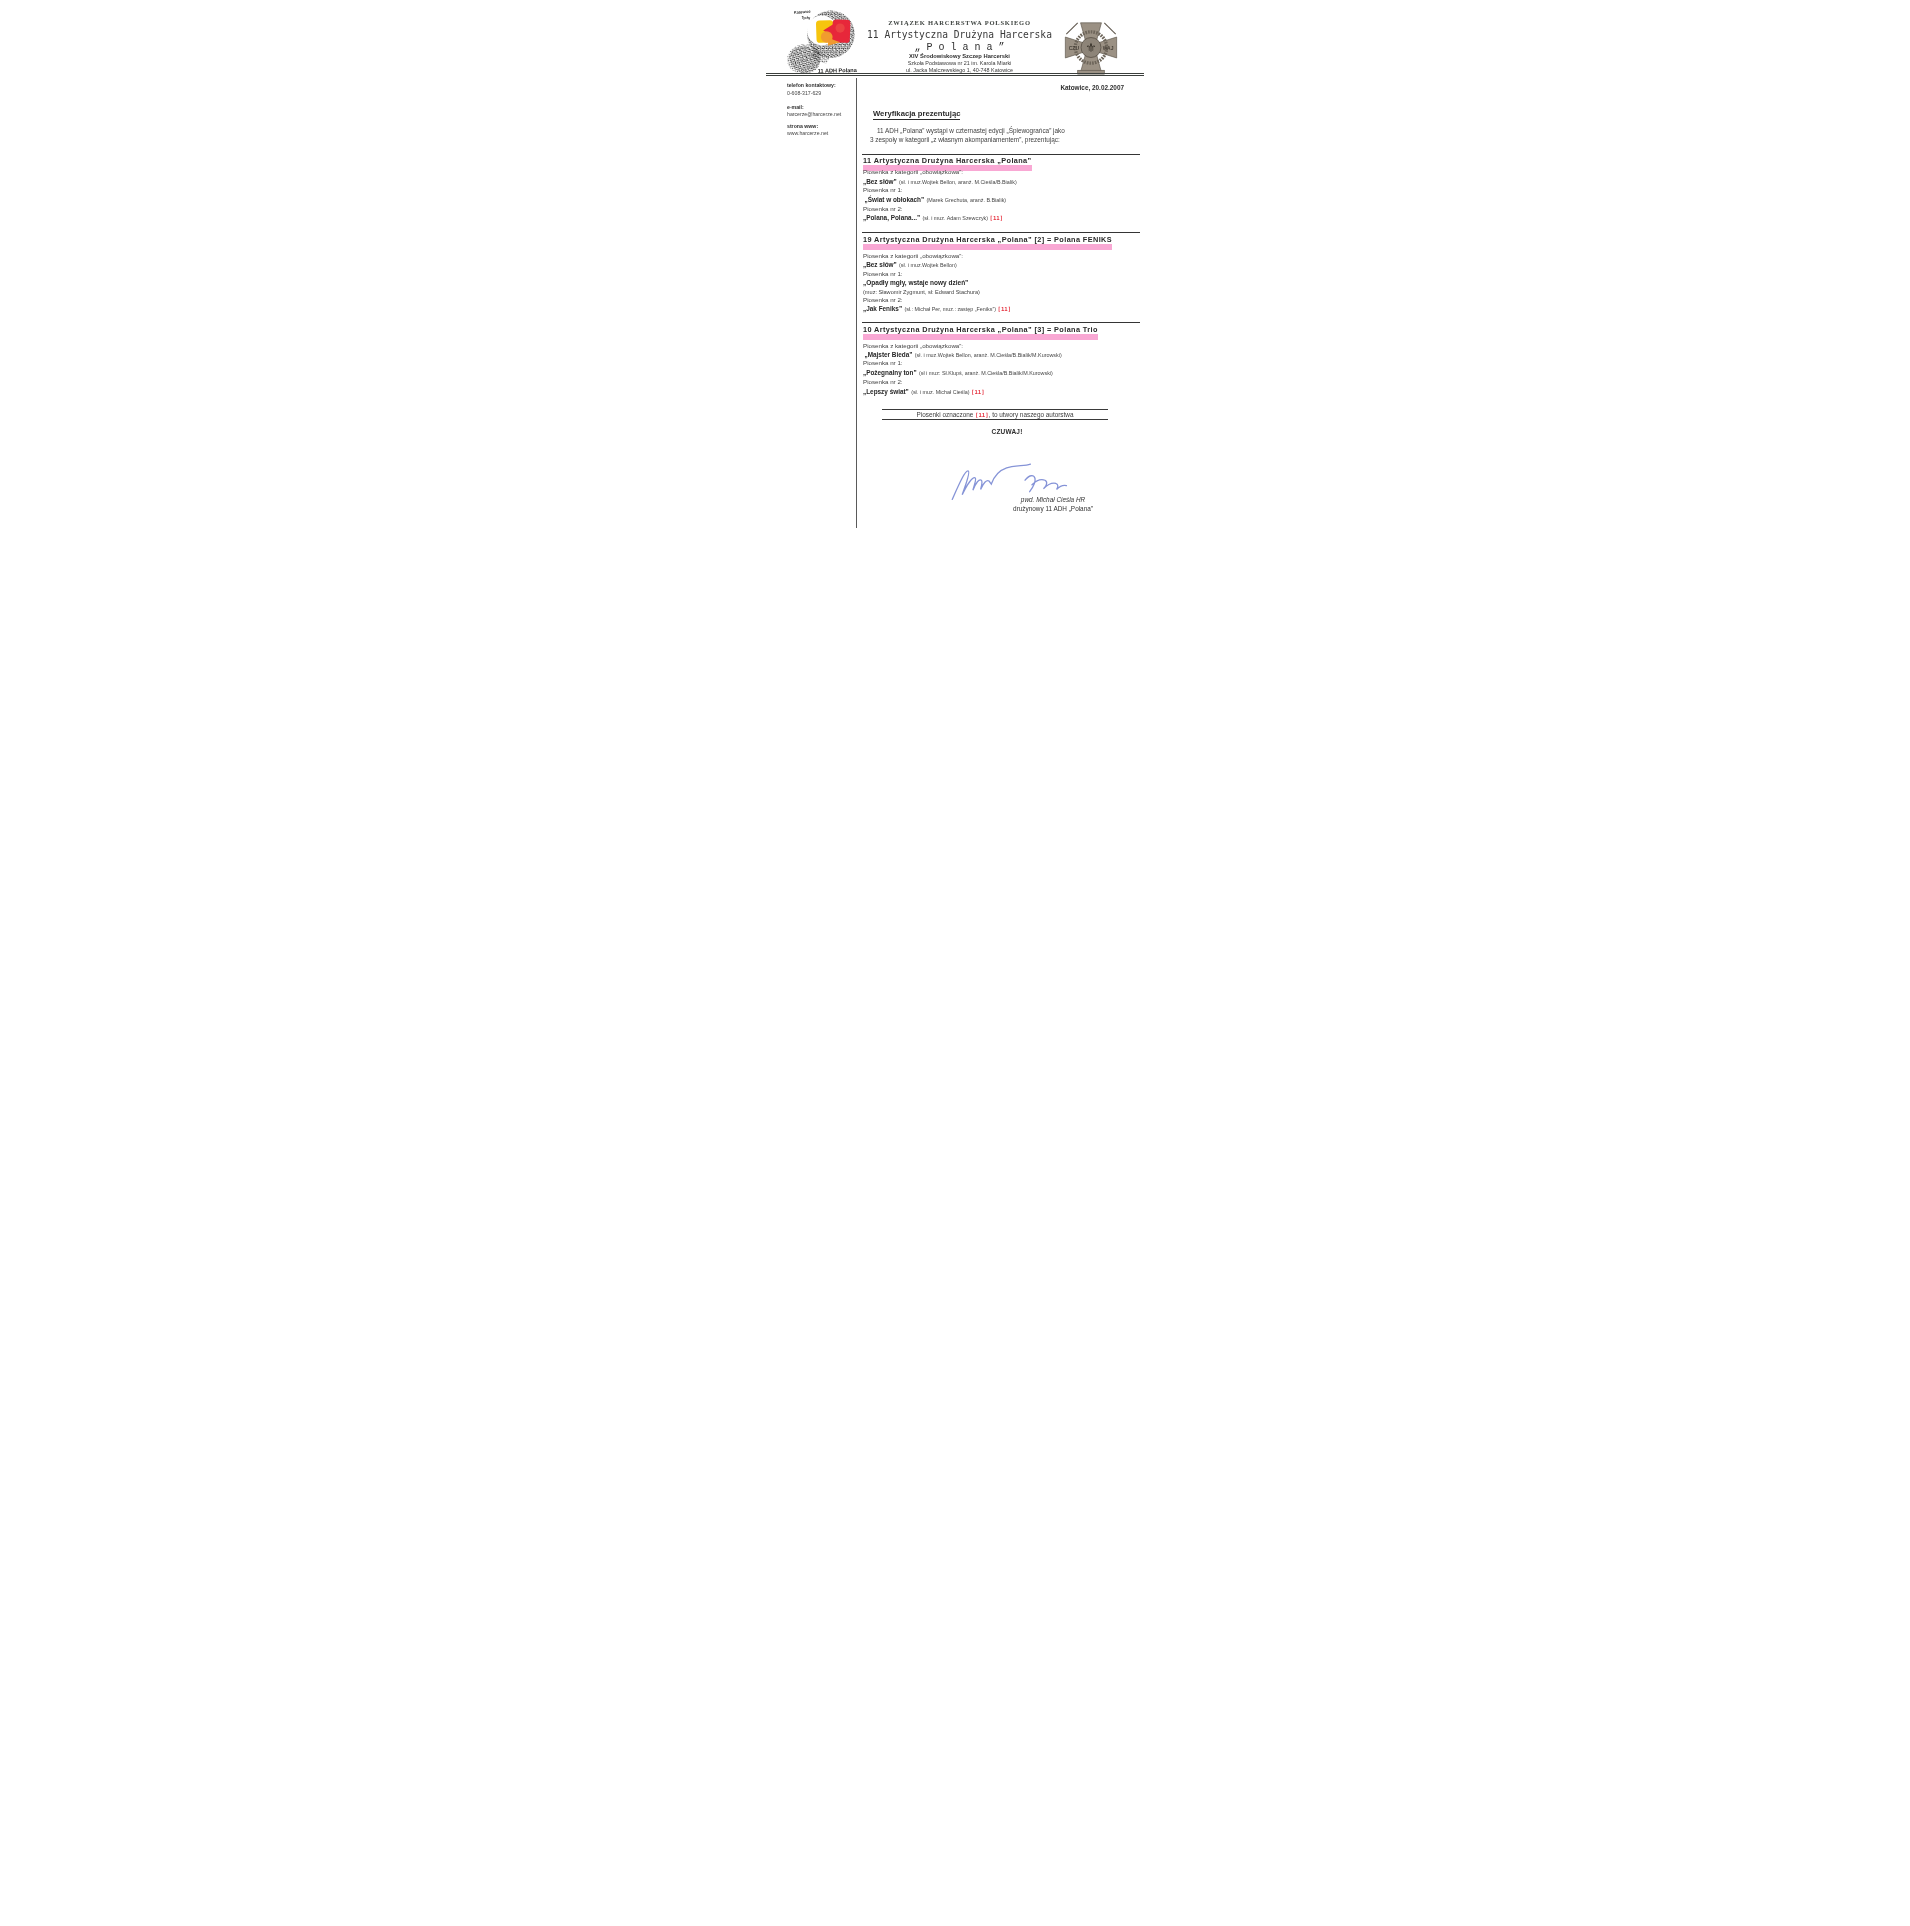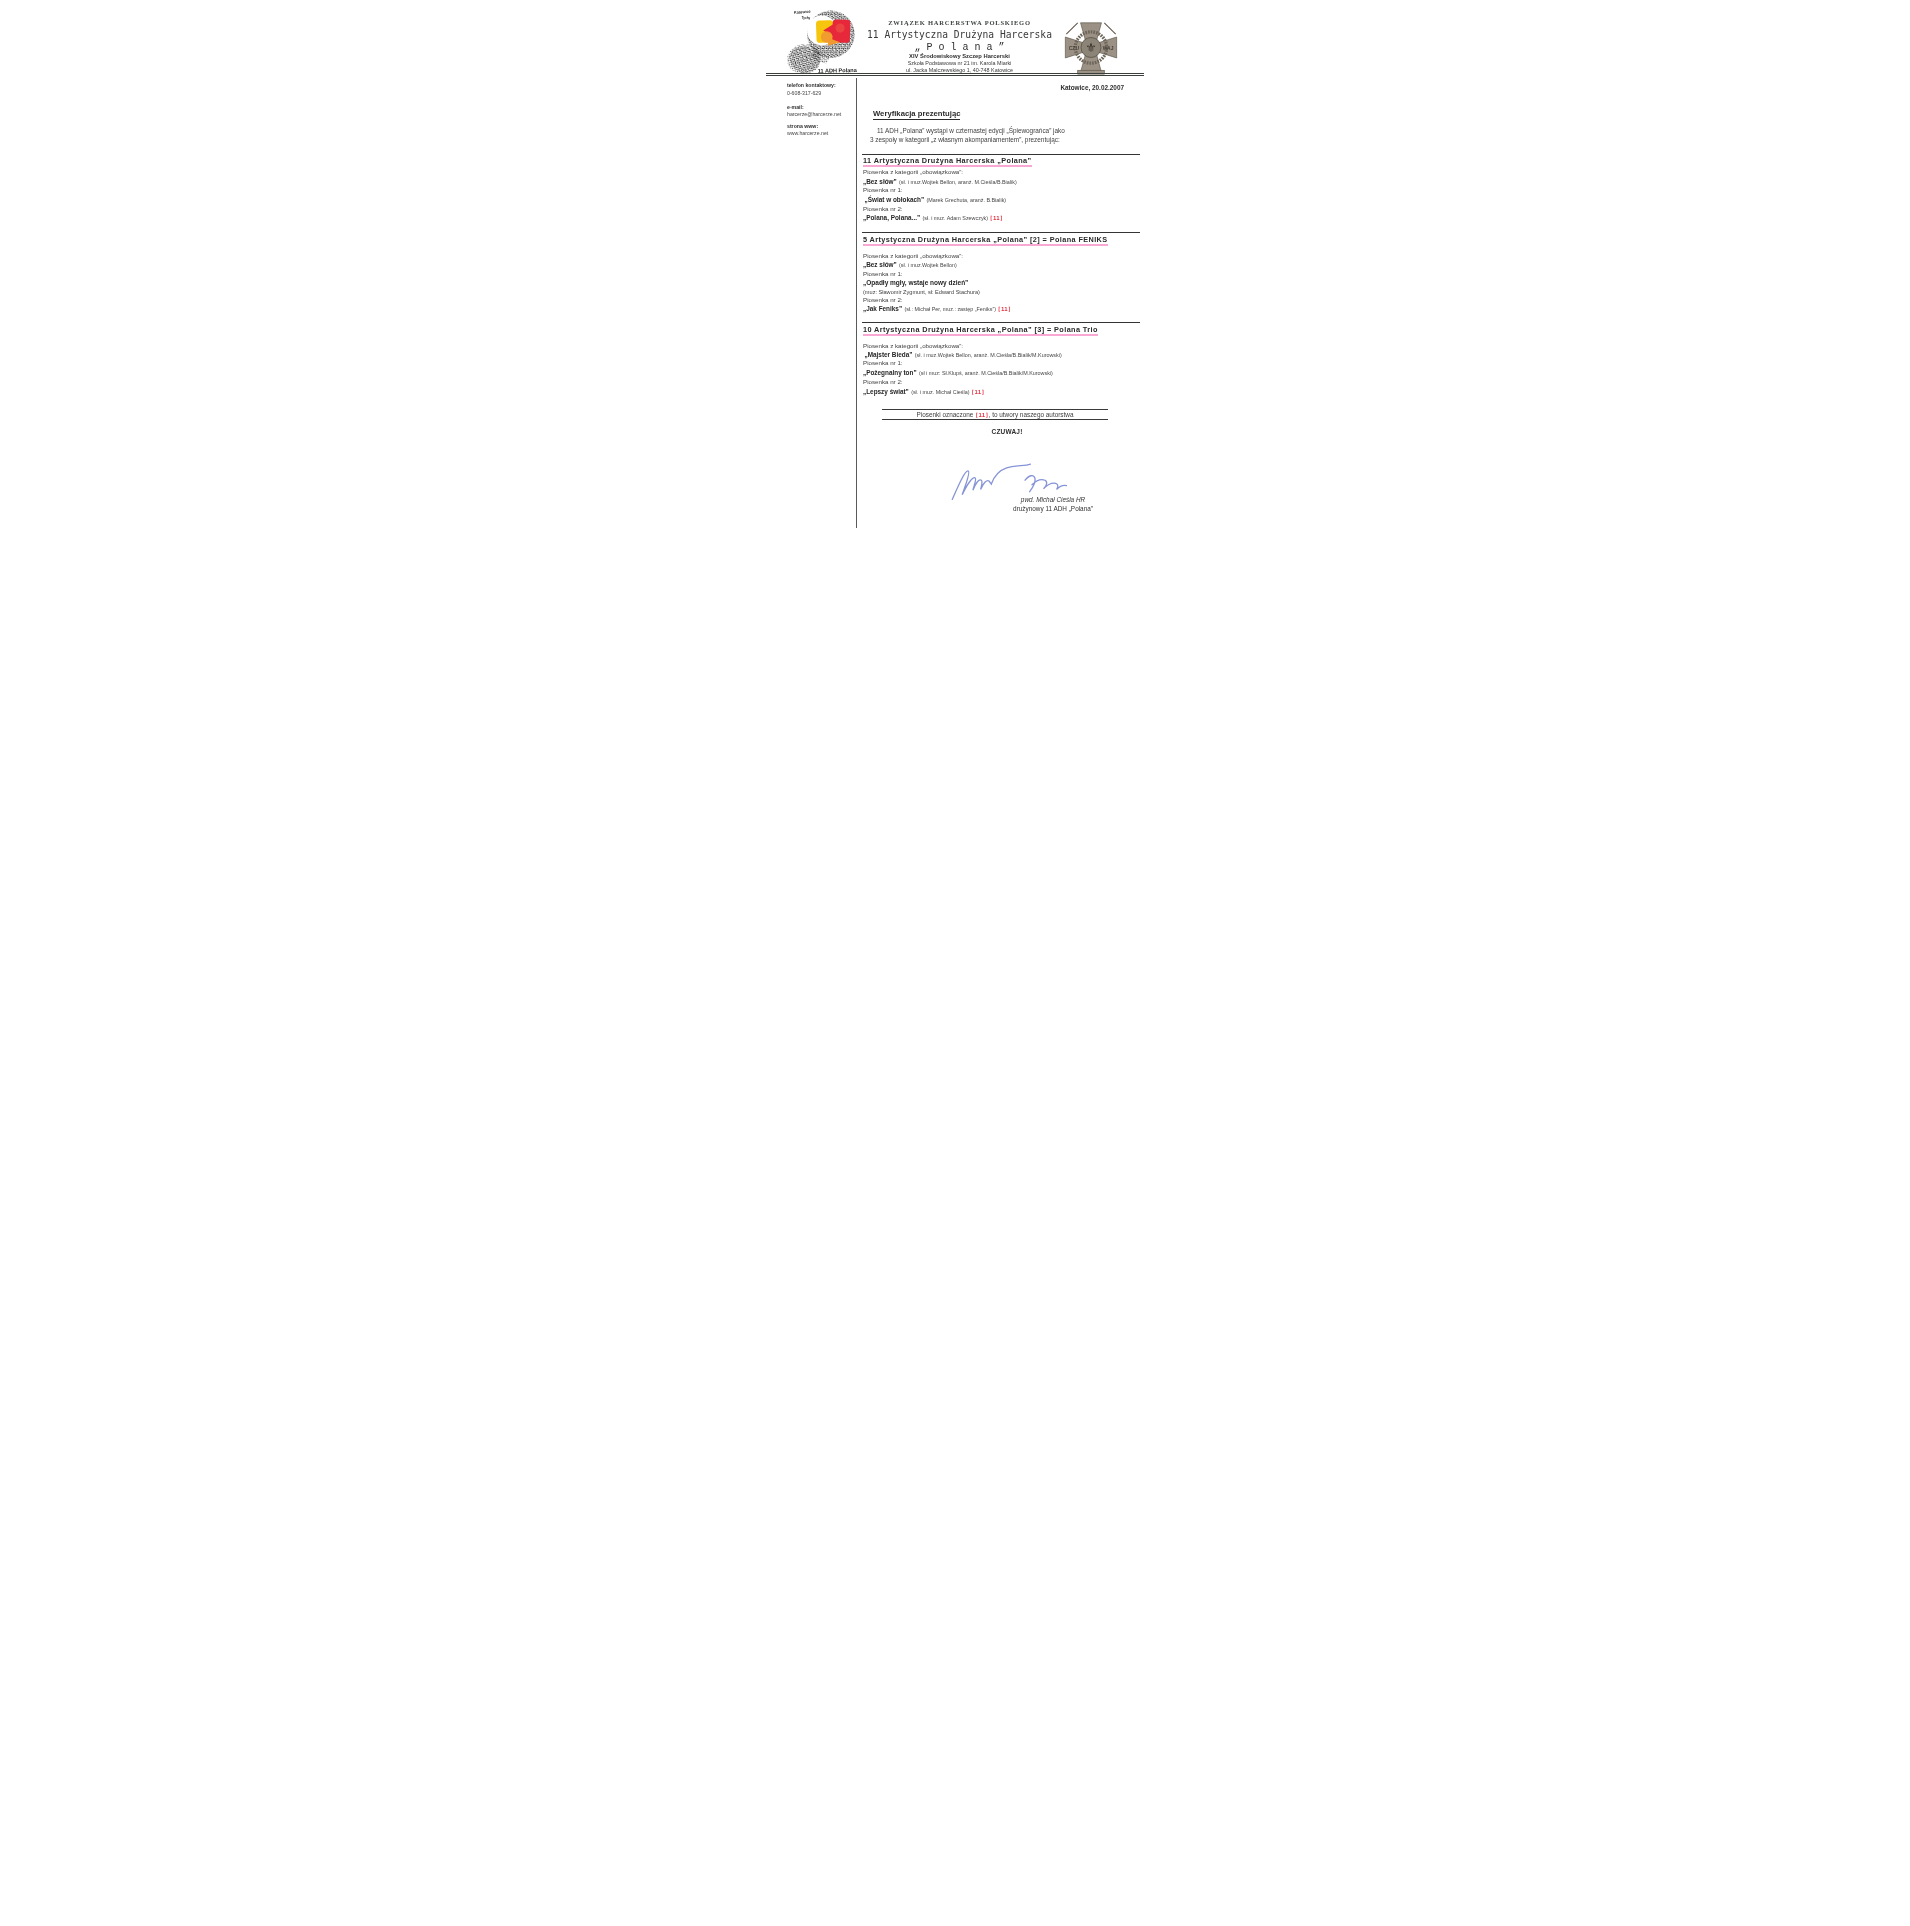--- a/index.html
+++ b/index.html
@@ -19,21 +19,21 @@
   .sb-l{position:absolute;left:23px;font-weight:bold;font-size:5.2px;color:#323232;white-space:nowrap;}
   .sb-v{position:absolute;left:23px;font-size:5.2px;color:#454545;white-space:nowrap;}
   
   .date{position:absolute;left:223px;top:84px;width:137px;text-align:right;font-weight:bold;font-size:6.4px;color:#2e2e2e;}
   .title{position:absolute;left:109px;top:109px;font-weight:bold;font-size:7.7px;color:#2b2b2b;
          border-bottom:1px solid #2b2b2b;padding-bottom:0.8px;}
   .intro{font-size:6.4px;color:#424242;white-space:nowrap;}
   .sep{position:absolute;left:98px;width:278px;height:1px;background:#353535;}
   .sec-head{position:absolute;left:99px;white-space:nowrap;}
   .sec-head span{font-weight:bold;font-size:7.3px;letter-spacing:0.4px;color:#2a2a2a;
-                 border-bottom:2px solid #f9a8d4;padding-bottom:0.4px;display:inline-block;}
+                 border-bottom:6px solid #f9a8d4;padding-bottom:0.4px;display:inline-block;}
   .row{position:absolute;left:99px;white-space:nowrap;}
   .lbl{font-size:6.2px;color:#3f3f3f;}
   .song{font-weight:bold;font-size:6.4px;color:#272727;margin-right:2.3px;}
   .song-big{font-weight:bold;font-size:6.5px;color:#272727;}
   .cred{font-size:5.4px;color:#464646;}
   .credline{font-size:5.6px;color:#414141;}
   .tag{font-family:"DejaVu Sans Mono","Liberation Mono",monospace;font-size:5.6px;color:#e63340;font-weight:600;margin-left:1.5px;}
   .noteline{position:absolute;left:118px;width:226px;height:0.9px;background:#3a3a3a;}
   .note{position:absolute;left:118px;top:411px;width:226px;text-align:center;font-size:6.4px;color:#3d3d3d;white-space:nowrap;}
   .salute{position:absolute;left:185px;top:428px;width:116px;text-align:center;font-weight:bold;font-size:6.5px;letter-spacing:0.2px;color:#2d2d2d;}
@@ -121,21 +121,21 @@
   <div class="sep" style="top:154px"></div>
   <div class="sec-head" style="top:156px"><span>11 Artystyczna Drużyna Harcerska „Polana”</span></div>
   <div class="row" style="top:168px"><span class="lbl">Piosenka z kategorii „obowiązkowa”:</span></div>
   <div class="row" style="top:178px"><span class="song">„Bez słów”</span><span class="cred">(sł. i muz.Wojtek Bellon, aranż. M.Cieśla/B.Bialik)</span></div>
   <div class="row" style="top:186px"><span class="lbl">Piosenka nr 1:</span></div>
   <div class="row ind4" style="top:196px"><span class="song">„Świat w obłokach”</span><span class="cred">(Marek Grechuta, aranż. B.Bialik)</span></div>
   <div class="row" style="top:205px"><span class="lbl">Piosenka nr 2:</span></div>
   <div class="row" style="top:214px"><span class="song">„Polana, Polana...”</span><span class="cred">(sł. i muz. Adam Szewczyk)</span><span class="tag">[11]</span></div>
 
   <div class="sep" style="top:232px"></div>
-  <div class="sec-head" style="top:235px"><span>5 Artystyczna Drużyna Harcerska „Polana” [2] = Polana FENIKS</span></div>
+  <div class="sec-head" style="top:235px"><span>19 Artystyczna Drużyna Harcerska „Polana” [2] = Polana FENIKS</span></div>
   <div class="row" style="top:252px"><span class="lbl">Piosenka z kategorii „obowiązkowa”:</span></div>
   <div class="row" style="top:261px"><span class="song">„Bez słów”</span><span class="cred">(sł. i muz.Wojtek Bellon)</span></div>
   <div class="row" style="top:270px"><span class="lbl">Piosenka nr 1:</span></div>
   <div class="row" style="top:279px"><span class="song-big">„Opadły mgły, wstaje nowy dzień”</span></div>
   <div class="row" style="top:288px"><span class="credline">(muz: Sławomir Zygmunt, sł: Edward Stachura)</span></div>
   <div class="row" style="top:296px"><span class="lbl">Piosenka nr 2:</span></div>
   <div class="row" style="top:305px"><span class="song">„Jak Feniks”</span><span class="cred">(sł.: Michał Per, muz.: zastęp „Feniks”)</span><span class="tag">[11]</span></div>
 
   <div class="sep" style="top:322px"></div>
   <div class="sec-head" style="top:325px"><span>10 Artystyczna Drużyna Harcerska „Polana” [3] = Polana Trio</span></div>

